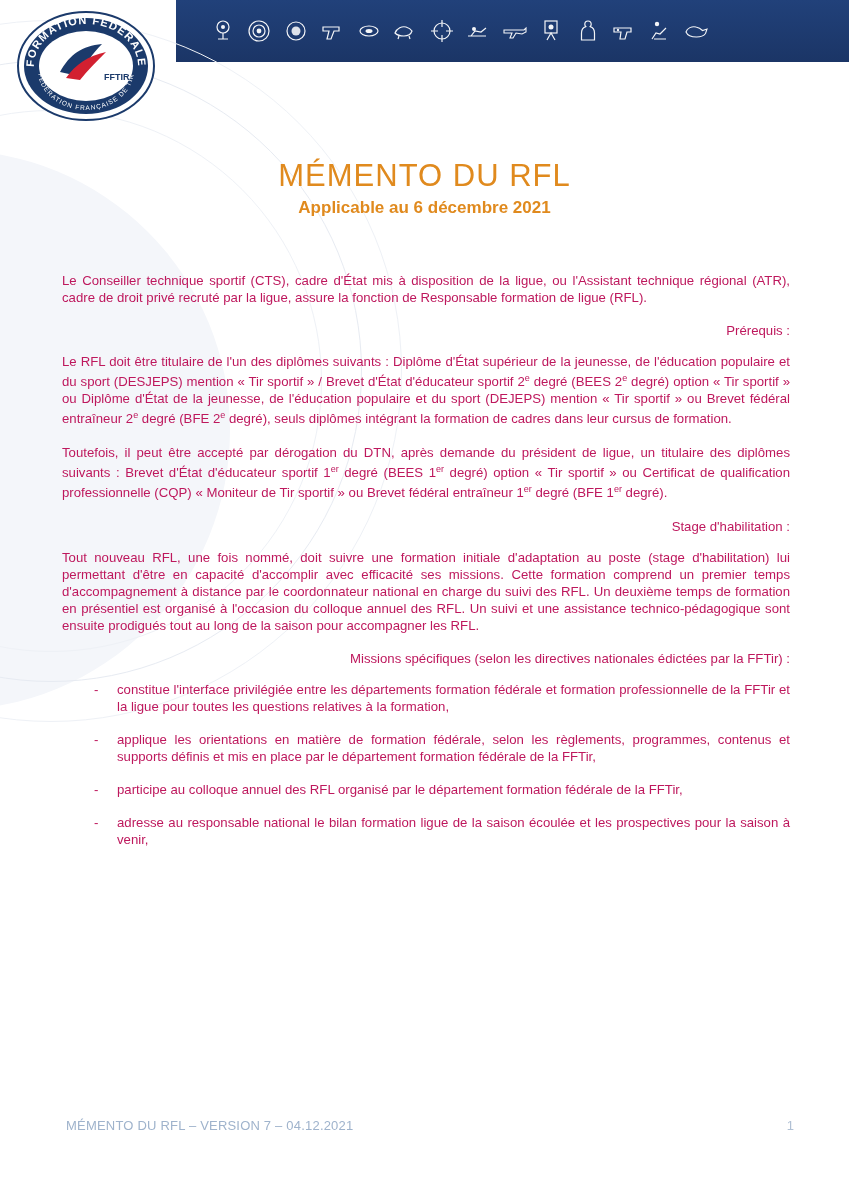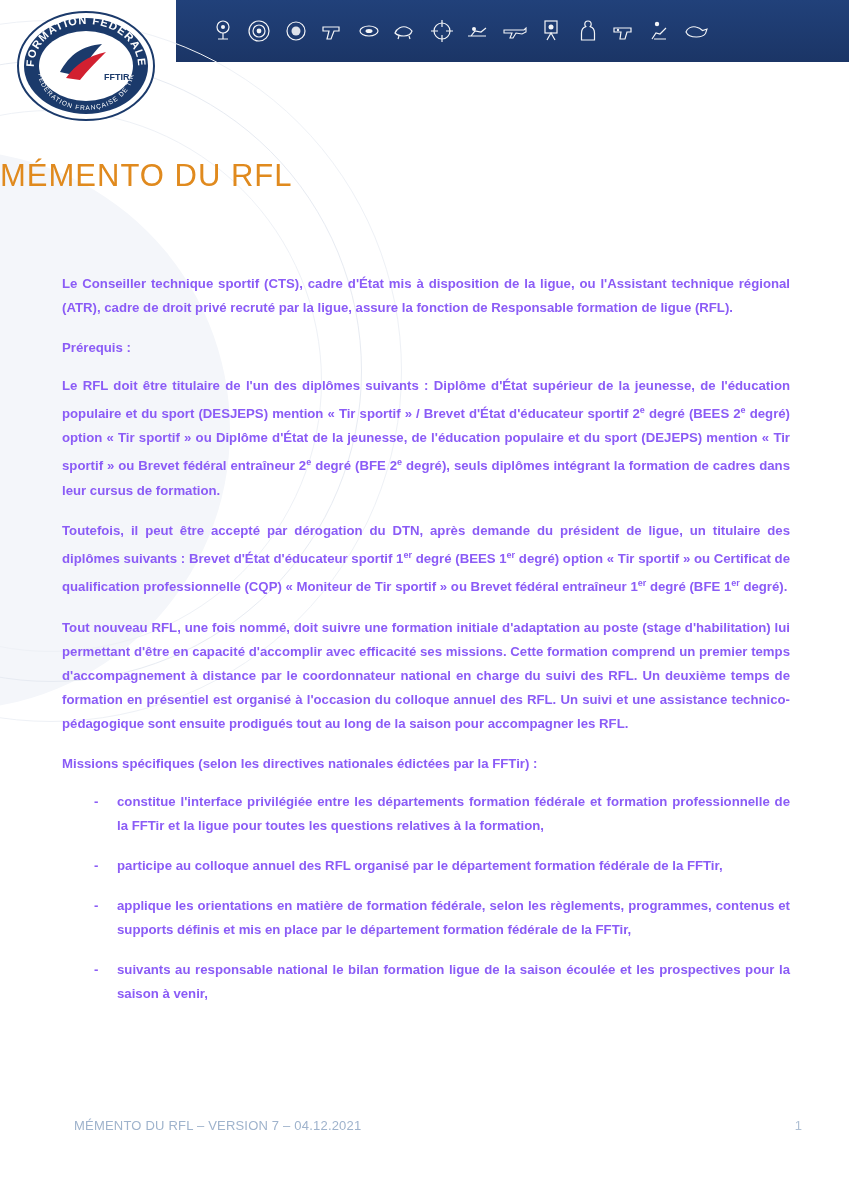--- a/index.html
+++ b/index.html
@@ -96,20 +96,21 @@
     left: 4px; top: 2px;
     width: 140px; height: 112px;
   }
 
   
   .title-wrap {
     position: absolute;
     top: 158px;
     left: 0;
     width: 849px;
+    text-align: center;
   }
   .doc-title {
     font-size: 31px;
     letter-spacing: 1px;
     color: #e08a1e;
     font-weight: 400;
     margin: 0;
   }
   .doc-subtitle {
     margin-top: 4px;
@@ -118,35 +119,34 @@
     font-weight: 600;
   }
 
   
   .body-wrap {
     position: absolute;
     top: 272px;
     left: 62px;
     width: 728px;
     font-size: 13.2px;
-    line-height: 24px;
-    color: #8b5cf6;
-    font-weight: bold;
+    line-height: 17px;
+    color: #be185d;
   }
   p.para {
     margin: 0 0 16px 0;
     text-align: justify;
   }
   p.lead {
     margin: 0 0 16px 0;
     text-align: justify;
   }
   .sec-head {
     margin: 3px 0 14px 0;
-    text-align: left;
+    text-align: right;
   }
   ul.bullets {
     list-style: none;
     margin: 0;
     padding: 0;
   }
   ul.bullets li {
     position: relative;
     padding-left: 55px;
     margin-bottom: 16px;
@@ -157,21 +157,21 @@
     content: "-";
     position: absolute;
     left: 32px;
     top: 0;
   }
   sup { font-size: 9px; vertical-align: super; }
 
   
   .footer {
     position: absolute;
-    left: 74px;
+    left: 66px;
     top: 1118px;
     width: 728px;
   }
   .footer-line {
     font-size: 13px;
     color: #9fb3cc;
     letter-spacing: .2px;
   }
   .footer-sub {
     font-size: 9.5px;
@@ -298,42 +298,44 @@
       <textPath href="#arcBot" startOffset="50%" text-anchor="middle">FÉDÉRATION FRANÇAISE DE TIR</textPath>
     </text>
     <path d="M44 62 C54 44, 66 36, 86 34 C76 44, 70 54, 62 66 Z" fill="#1b3a6b"></path>
     <path d="M50 68 C60 54, 72 46, 90 42 C80 52, 72 60, 64 70 Z" fill="#d22030"></path>
     <text x="88" y="70" font-family="Liberation Sans, sans-serif" font-size="9" font-weight="bold" fill="#1b3a6b">FFTIR</text>
   </svg>
 </div>
 
 <div class="title-wrap">
   <div class="doc-title">MÉMENTO DU RFL</div>
+  <div class="doc-subtitle">Applicable au 6 décembre 2021</div>
 </div>
 
 <div class="body-wrap">
 
   <p class="lead">Le Conseiller technique sportif (CTS), cadre d'État mis à disposition de la ligue, ou l'Assistant technique régional (ATR), cadre de droit privé recruté par la ligue, assure la fonction de Responsable formation de ligue (RFL).</p>
 
 
   <p class="sec-head">Prérequis :</p>
 
   <p class="para"><span>Le RFL doit être titulaire de l'un des diplômes suivants : Diplôme d'État supérieur de la jeunesse, de l'éducation populaire et du sport (DESJEPS) mention « Tir sportif » / Brevet d'État d'éducateur sportif 2</span><sup>e</sup><span> degré (BEES 2</span><sup>e</sup><span> degré) option « Tir sportif » ou Diplôme d'État de la jeunesse, de l'éducation populaire et du sport (DEJEPS) mention « Tir sportif » ou Brevet fédéral entraîneur 2</span><sup>e</sup><span> degré (BFE 2</span><sup>e</sup><span> degré), seuls diplômes intégrant la formation de cadres dans leur cursus de formation.</span></p>
 
   <p class="para"><span>Toutefois, il peut être accepté par dérogation du DTN, après demande du président de ligue, un titulaire des diplômes suivants : Brevet d'État d'éducateur sportif 1</span><sup>er</sup><span> degré (BEES 1</span><sup>er</sup><span> degré) option « Tir sportif » ou Certificat de qualification professionnelle (CQP) « Moniteur de Tir sportif » ou Brevet fédéral entraîneur 1</span><sup>er</sup><span> degré (BFE 1</span><sup>er</sup><span> degré).</span></p>
 
+  <p class="sec-head">Stage d'habilitation :</p>
 
   <p class="para">Tout nouveau RFL, une fois nommé, doit suivre une formation initiale d'adaptation au poste (stage d'habilitation) lui permettant d'être en capacité d'accomplir avec efficacité ses missions. Cette formation comprend un premier temps d'accompagnement à distance par le coordonnateur national en charge du suivi des RFL. Un deuxième temps de formation en présentiel est organisé à l'occasion du colloque annuel des RFL. Un suivi et une assistance technico-pédagogique sont ensuite prodigués tout au long de la saison pour accompagner les RFL.</p>
 
   <p class="sec-head">Missions spécifiques (selon les directives nationales édictées par la FFTir) :</p>
 
   <ul class="bullets">
     <li>constitue l'interface privilégiée entre les départements formation fédérale et formation professionnelle de la FFTir et la ligue pour toutes les questions relatives à la formation,</li>
+    <li>applique les orientations en matière de formation fédérale, selon les règlements, programmes, contenus et supports définis et mis en place par le département formation fédérale de la FFTir,</li>
     <li>participe au colloque annuel des RFL organisé par le département formation fédérale de la FFTir,</li>
-    <li>applique les orientations en matière de formation fédérale, selon les règlements, programmes, contenus et supports définis et mis en place par le département formation fédérale de la FFTir,</li>
-    <li>suivants au responsable national le bilan formation ligue de la saison écoulée et les prospectives pour la saison à venir,</li>
+    <li>adresse au responsable national le bilan formation ligue de la saison écoulée et les prospectives pour la saison à venir,</li>
   </ul>
 </div>
 
 <div class="footer">
   <div class="footer-line">MÉMENTO DU RFL – VERSION 7 – 04.12.2021</div>
   <div class="page-num">1</div>
 </div>
 
 </body></html>

